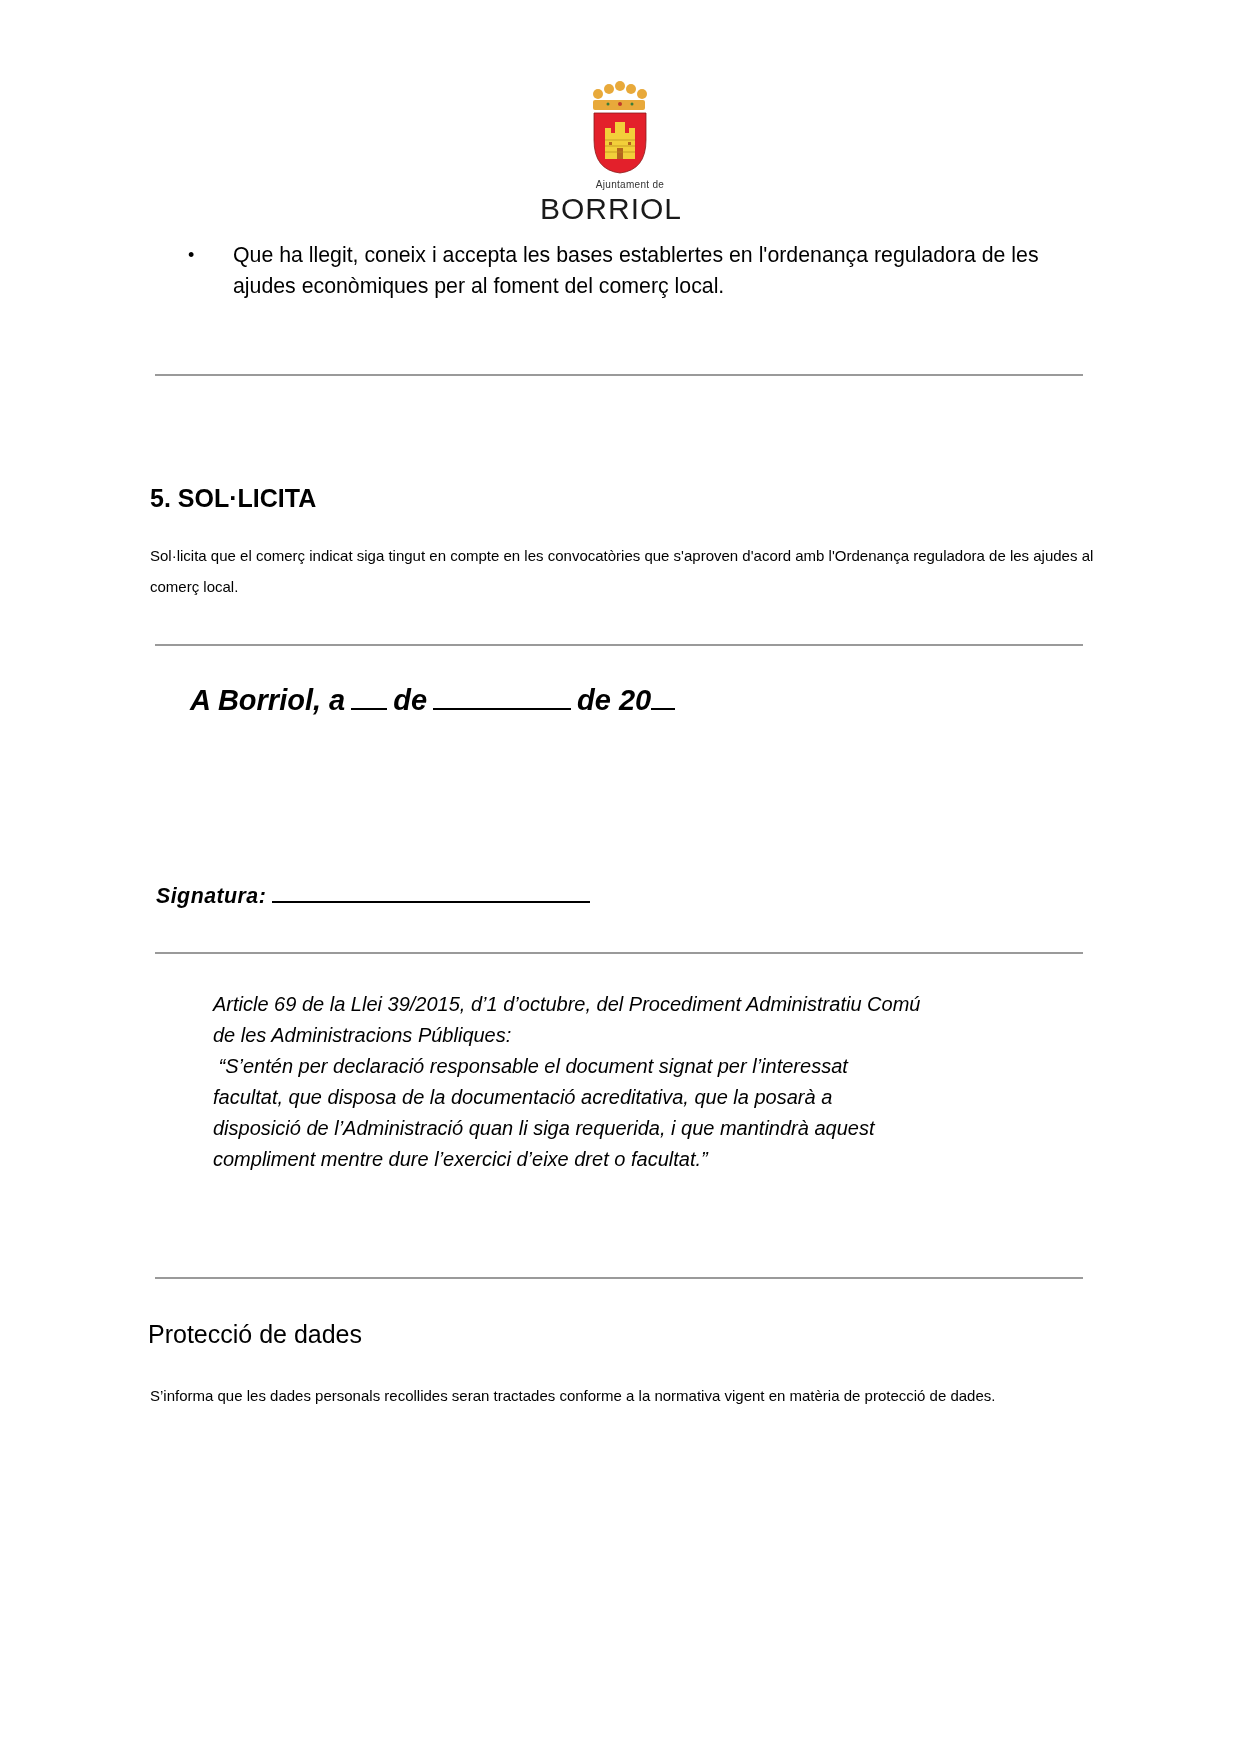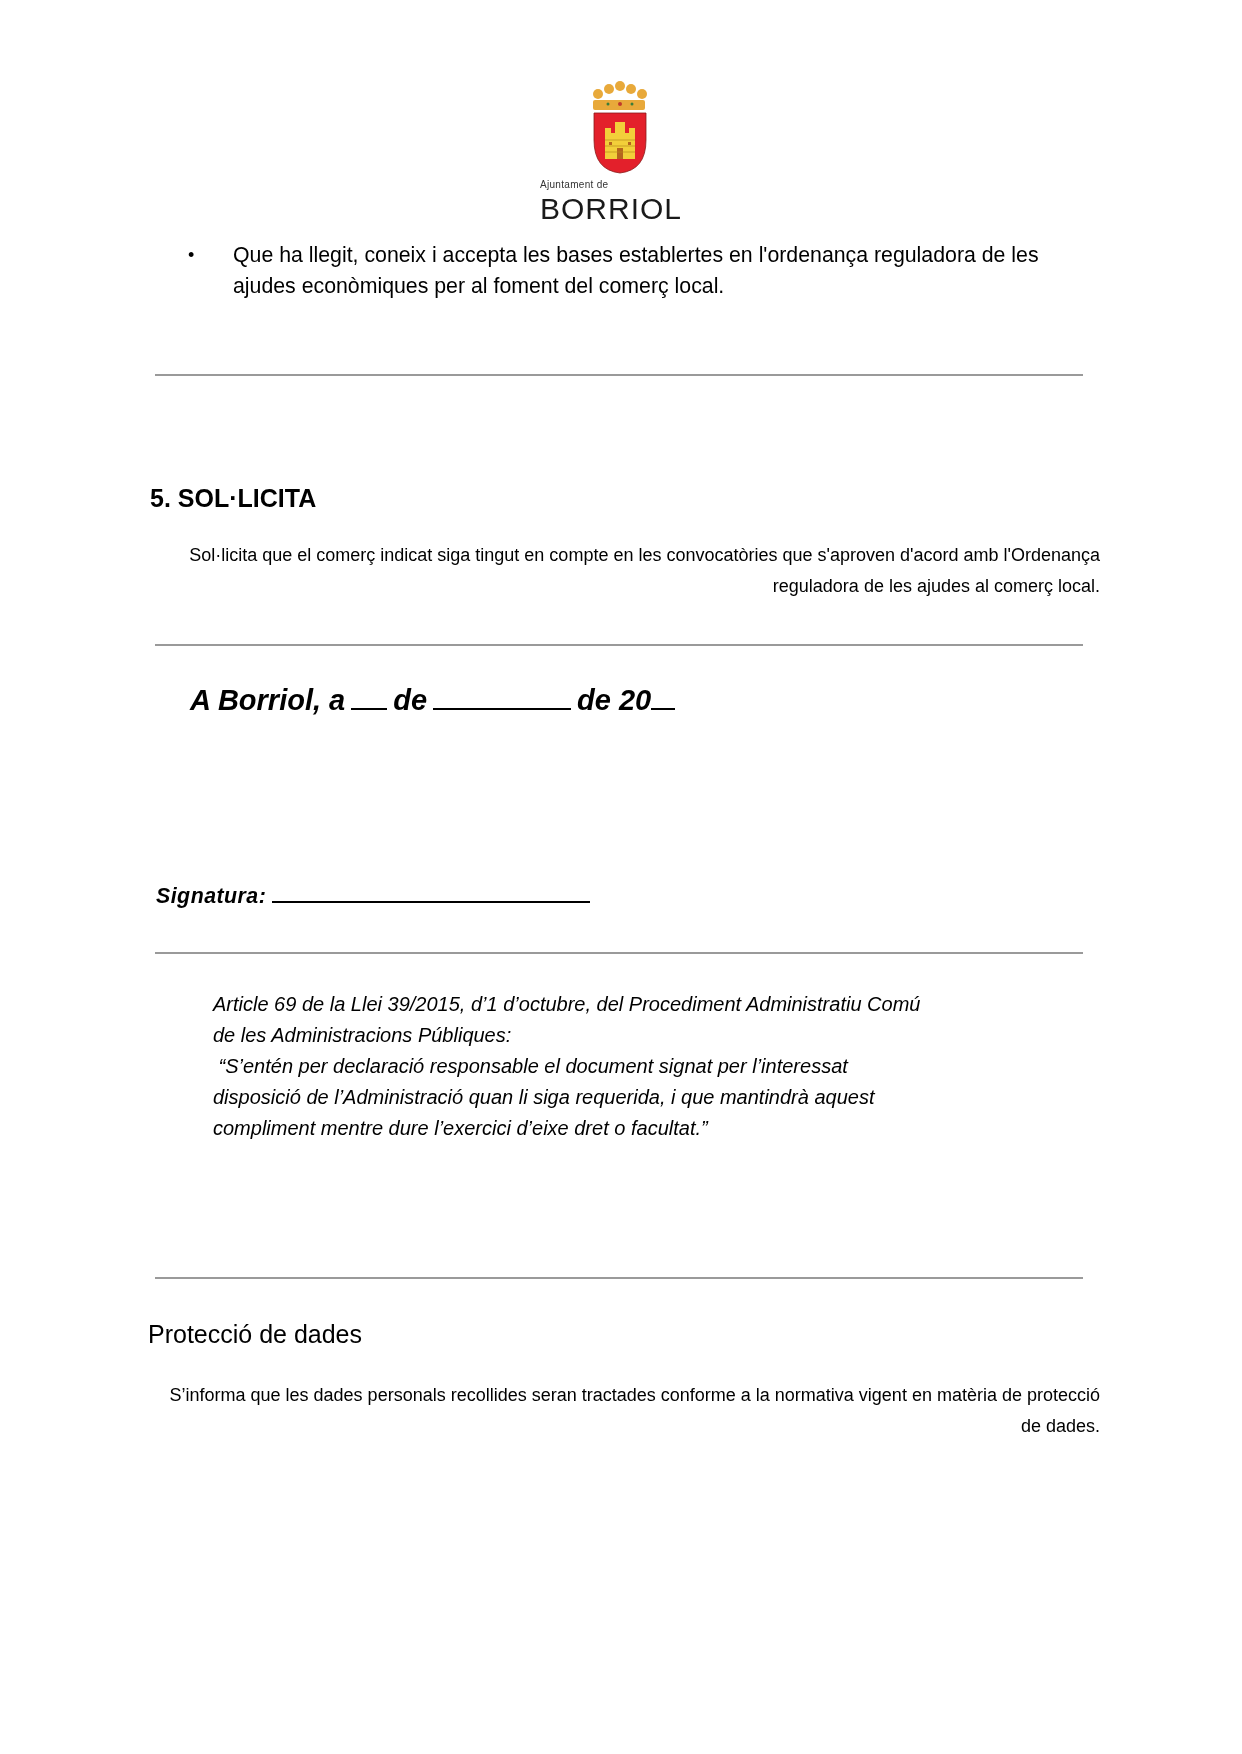--- a/index.html
+++ b/index.html
@@ -1,29 +1,29 @@
 <!DOCTYPE html>
 <html><head>
 <meta charset="utf-8">
 <style>
   html, body { margin: 0; padding: 0; background: #ffffff; }
   body { width: 1242px; height: 1754px; position: relative; overflow: hidden;
          font-family: "Liberation Sans", sans-serif; color: #000; }
   .abs { position: absolute; }
   .logo { left: 540px; top: 78px; width: 160px; height: 150px; }
-  .logo-sub { position: absolute; left: 0; width: 160px; top: 101px; 
+  .logo-sub { position: absolute; left: 10px; width: 160px; top: 101px; text-align: center;
               font-size: 10px; color: #333; letter-spacing: 0.3px; }
   .logo-name { position: absolute; left: 0; width: 160px; top: 114px; text-align: left;
                font-size: 30px; color: #1a1a1a; letter-spacing: 1px; line-height: 34px; }
   .bullet-item { left: 188px; top: 240px; width: 880px; font-size: 21.3px; line-height: 31px; }
   .bullet-dot { position: absolute; left: 0; top: 0; font-size: 18px; }
   .bullet-text { position: absolute; left: 37px; top: 0; width: 840px; margin-left: 8px; }
   .rule { left: 155px; width: 928px; height: 2px; background: #9a9a9a; }
   .h-section { left: 150px; top: 484px; font-size: 25px; font-weight: bold; }
-  .para { left: 150px; width: 950px; font-size: 18px; line-height: 31px; text-align: right; }
+  .para { left: 150px; width: 950px; font-size: 15px; line-height: 31px; }
   .date-line { left: 150px; top: 684px; font-size: 29px; font-weight: bold; font-style: italic; margin-left: 40px; }
   .sign-line { left: 156px; top: 881px; font-size: 21.3px; font-weight: bold; font-style: italic; letter-spacing: 0.5px; }
   .blank { display: inline-block; border-bottom: 2.5px solid #000; height: 20px; vertical-align: baseline; margin: 0 6px; }
   .quote { left: 213px; top: 989px; width: 860px; font-size: 20px; font-style: italic; line-height: 31px; }
   .quote p { margin: 0; }
   .h-sub { left: 148px; top: 1320px; font-size: 25px; font-weight: normal; }
 </style>
 </head>
 <body>
 
@@ -80,20 +80,21 @@
 <div class="abs sign-line">
   <span>Signatura:</span><span class="blank" style="width:318px;"></span>
 </div>
 
 <div class="abs rule" style="top:952px;"></div>
 
 <div class="abs quote">
   <p>Article 69 de la Llei 39/2015, d’1 d’octubre, del Procediment Administratiu Comú</p>
   <p>de les Administracions Públiques:</p>
   <p style="white-space:pre;"> “S’entén per declaració responsable el document signat per l’interessat</p>
+  <p>facultat, que disposa de la documentació acreditativa, que la posarà a</p>
   <p>disposició de l’Administració quan li siga requerida, i que mantindrà aquest</p>
   <p>compliment mentre dure l’exercici d’eixe dret o facultat.”</p>
 </div>
 
 <div class="abs rule" style="top:1277px;"></div>
 
 <div class="abs h-sub">Protecció de dades</div>
 <div class="abs para" style="top:1380px;">S’informa que les dades personals recollides seran tractades conforme a la normativa vigent en matèria de protecció de dades.</div>
 
 </body></html>

